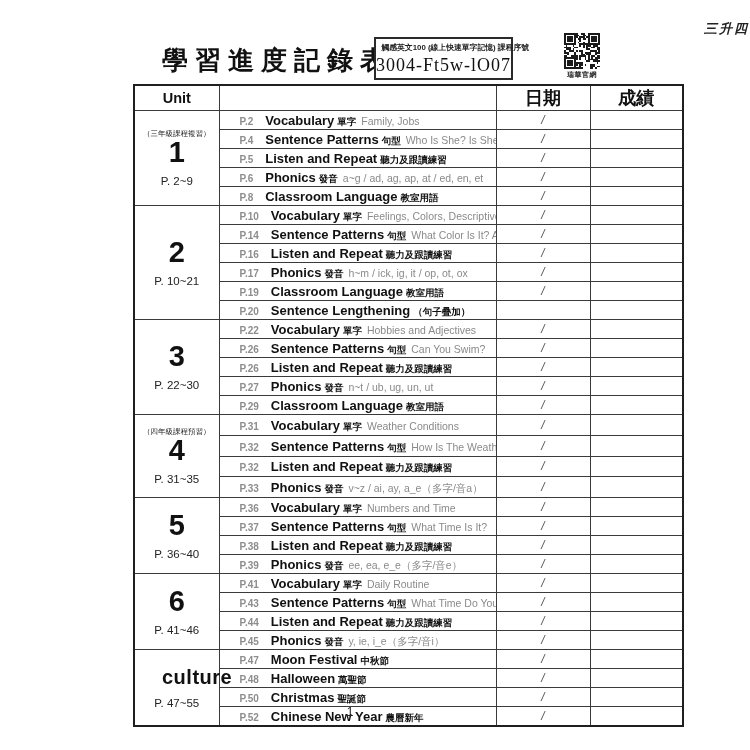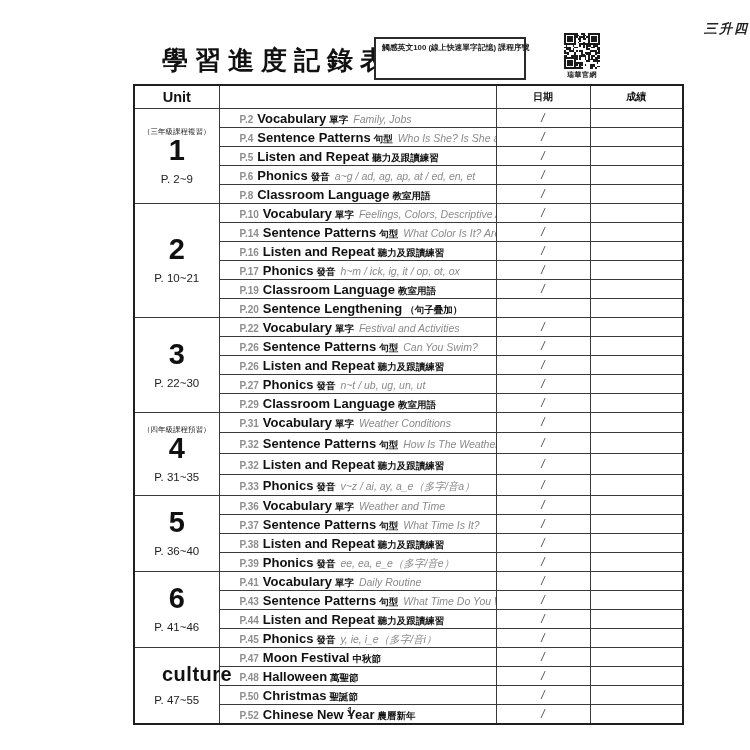--- a/index.html
+++ b/index.html
@@ -6,71 +6,72 @@
   html,body { width:750px; height:750px; background:#ffffff;
     font-family:"Liberation Sans","DejaVu Sans",sans-serif; color:#1a1a1a; }
   .sheet { position:relative; width:750px; height:750px; background:#fff; overflow:hidden; }
 
   .corner-note { position:absolute; top:20px; left:666px; font-size:13px;
     font-family:"DejaVu Serif",serif; font-style:italic; font-weight:600; color:#222; letter-spacing:2px;margin-left:38px; }
 
   .title { position:absolute; top:43px; left:162px; font-size:26px; font-weight:bold;
     letter-spacing:7px; color:#111; white-space:nowrap; }
 
-  .course-box { position:absolute; top:37px; left:374px; width:152px; height:43px;
+  .course-box { position:absolute; top:37px; left:374px; width:139px; height:43px;
     border:2px solid #2a2a2a; background:#fff; text-align:center; padding-top:3px; }
   .course-line { font-size:8.5px; font-weight:bold; color:#222; white-space:nowrap;
     transform:scale(.92); transform-origin:center; }
   .course-code { font-size:18px; font-family:"Liberation Serif","DejaVu Serif",serif;
     color:#111; letter-spacing:1px; margin-top:1px; }
 
   .qr-wrap { position:absolute; top:33px; left:562px; width:40px; text-align:center; }
   .qr-wrap svg { display:block; width:36px; height:36px; margin:0 auto; }
   .qr-label { font-size:7px; font-weight:bold; color:#222; margin-top:1px; letter-spacing:.5px; white-space:nowrap; }
 
   table.progress { position:absolute; top:84px; left:133px; width:551px;
     border-collapse:collapse; table-layout:fixed; }
   table.progress th, table.progress td { border:1px solid #3a3a3a; }
   table.progress { border:2px solid #1f1f1f; }
-  thead th { height:23px; font-size:10px; font-weight:bold; color:#111;
+  thead th { height:23px; font-size:18px; font-weight:bold; color:#111;
     text-align:center; vertical-align:middle; background:#fff; }
   thead th.unit-h { font-size:14.5px; }
 
   tbody tr { height:18.5px; }
   td.unit-cell { text-align:center; vertical-align:middle; padding:11px 0; }
   .unit-note { font-size:8.5px; font-family:"DejaVu Serif",serif; color:#222;
     white-space:nowrap; transform:scale(.88); transform-origin:center; line-height:10px; }
   .unit-number { font-size:29px; font-weight:bold; color:#111; line-height:28px; }
   .unit-number.small { font-size:20px; line-height:22px; letter-spacing:.5px;margin-left:27px; }
   .unit-pages { font-size:11.5px; color:#222; line-height:13px; margin-top:9px; }
 
   td.content-cell { padding:0 3px 0 4px; white-space:nowrap; overflow:hidden; vertical-align:middle; }
-  .pg   { font-size:10px; color:#8d8d8d; font-weight:bold; margin-right:4px;padding-left:16px; }
+  .pg   { font-size:10px; color:#8d8d8d; font-weight:bold; margin-right:12px;padding-left:16px; }
   .ttl  { font-size:13px; font-weight:bold; color:#111; }
   .cn   { font-size:9.5px; font-weight:700; color:#111; margin-left:3px; }
-  .desc { font-size:10.5px; font-style:italic; color:#8a8a8a; margin-left:5px; }
+  .desc { font-size:10.5px; color:#8a8a8a; margin-left:5px; }
 
   td.date-cell { text-align:center; vertical-align:middle; font-size:12px; color:#555;
     font-style:italic; }
   td.score-cell { background:#fff; }
 
   .page-number { position:absolute; top:705px; left:0; width:700px; text-align:center;
     font-size:12px; color:#222; }
 </style>
 </head>
 <body>
 
 <div class="sheet">
 
   <div class="corner-note">三升四</div>
 
   <h1 class="title">學習進度記錄表</h1>
 
   <div class="course-box">
     <div class="course-line">觸感英文100 (線上快速單字記憶) 課程序號</div>
+    <div class="course-code">3004-Ft5w-lO07</div>
   </div>
 
   <div class="qr-wrap">
     <svg id="qr-svg" viewBox="0 0 21 21" shape-rendering="crispEdges">
         <rect x="0" y="0" width="21" height="21" fill="#ffffff"></rect>
         <rect x="0" y="0" width="1" height="1" fill="#1a1a1a"></rect>
         <rect x="1" y="0" width="1" height="1" fill="#1a1a1a"></rect>
         <rect x="2" y="0" width="1" height="1" fill="#1a1a1a"></rect>
         <rect x="3" y="0" width="1" height="1" fill="#1a1a1a"></rect>
         <rect x="4" y="0" width="1" height="1" fill="#1a1a1a"></rect>
@@ -399,21 +400,21 @@
         <tr>
           <td class="content-cell"><span class="pg">P.20</span><span class="ttl">Sentence Lengthening</span><span class="cn">（句子疊加）</span></td>
           <td class="date-cell"></td>
           <td class="score-cell"></td>
         </tr>
         <tr>
           <td class="unit-cell" rowspan="5">
             <div class="unit-number">3</div>
             <div class="unit-pages">P. 22~30</div>
           </td>
-          <td class="content-cell"><span class="pg">P.22</span><span class="ttl">Vocabulary</span><span class="cn">單字</span><span class="desc">Festival and Activities</span></td>
+          <td class="content-cell"><span class="pg">P.22</span><span class="ttl">Vocabulary</span><span class="cn">單字</span><span class="desc">Hobbies and Adjectives</span></td>
           <td class="date-cell">/</td>
           <td class="score-cell"></td>
         </tr>
         <tr>
           <td class="content-cell"><span class="pg">P.26</span><span class="ttl">Sentence Patterns</span><span class="cn">句型</span><span class="desc">Can You Swim?</span></td>
           <td class="date-cell">/</td>
           <td class="score-cell"></td>
         </tr>
         <tr>
           <td class="content-cell"><span class="pg">P.26</span><span class="ttl">Listen and Repeat</span><span class="cn">聽力及跟讀練習</span></td>
@@ -453,21 +454,21 @@
         <tr>
           <td class="content-cell"><span class="pg">P.33</span><span class="ttl">Phonics</span><span class="cn">發音</span><span class="desc">v~z / ai, ay, a_e（多字/音a）</span></td>
           <td class="date-cell">/</td>
           <td class="score-cell"></td>
         </tr>
         <tr>
           <td class="unit-cell" rowspan="4">
             <div class="unit-number">5</div>
             <div class="unit-pages">P. 36~40</div>
           </td>
-          <td class="content-cell"><span class="pg">P.36</span><span class="ttl">Vocabulary</span><span class="cn">單字</span><span class="desc">Weather and Time</span></td>
+          <td class="content-cell"><span class="pg">P.36</span><span class="ttl">Vocabulary</span><span class="cn">單字</span><span class="desc">Numbers and Time</span></td>
           <td class="date-cell">/</td>
           <td class="score-cell"></td>
         </tr>
         <tr>
           <td class="content-cell"><span class="pg">P.37</span><span class="ttl">Sentence Patterns</span><span class="cn">句型</span><span class="desc">What Time Is It?</span></td>
           <td class="date-cell">/</td>
           <td class="score-cell"></td>
         </tr>
         <tr>
           <td class="content-cell"><span class="pg">P.38</span><span class="ttl">Listen and Repeat</span><span class="cn">聽力及跟讀練習</span></td>

